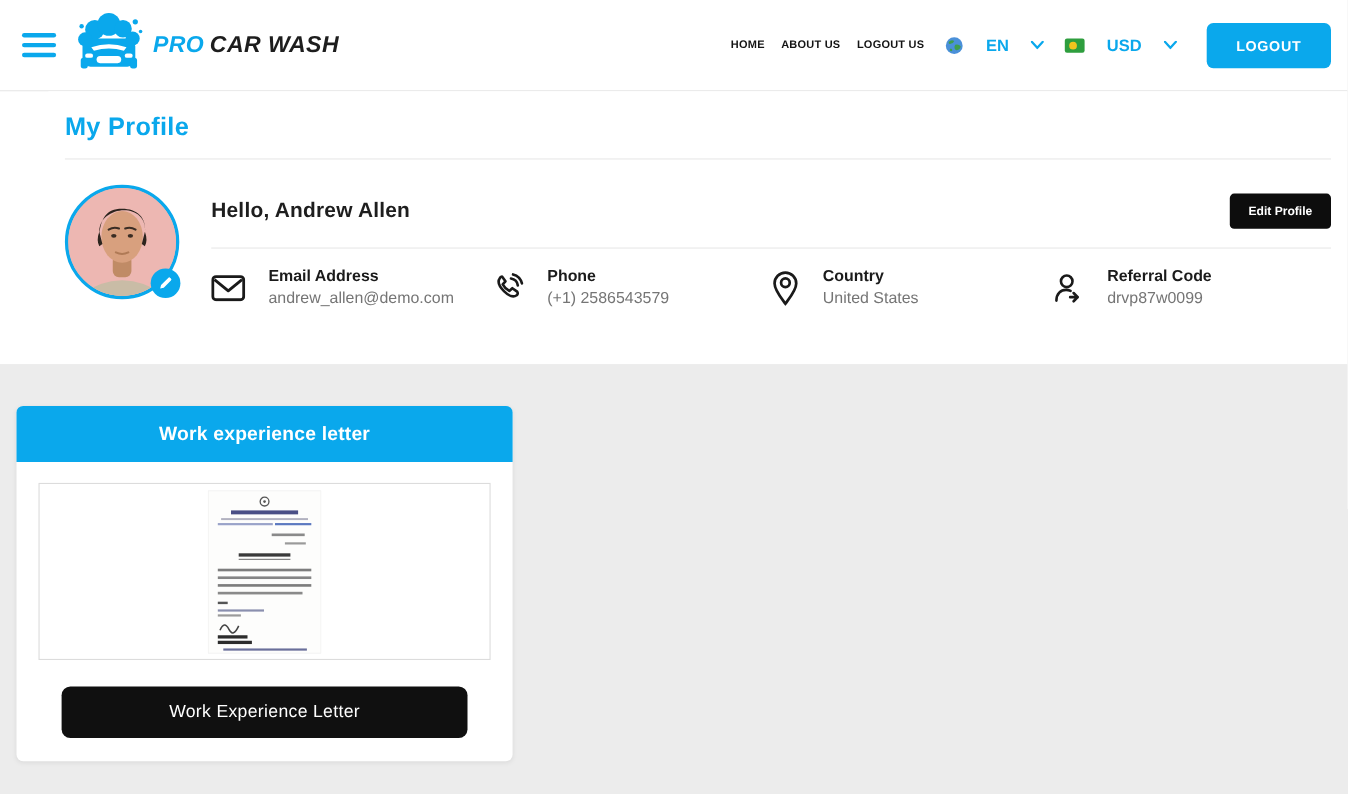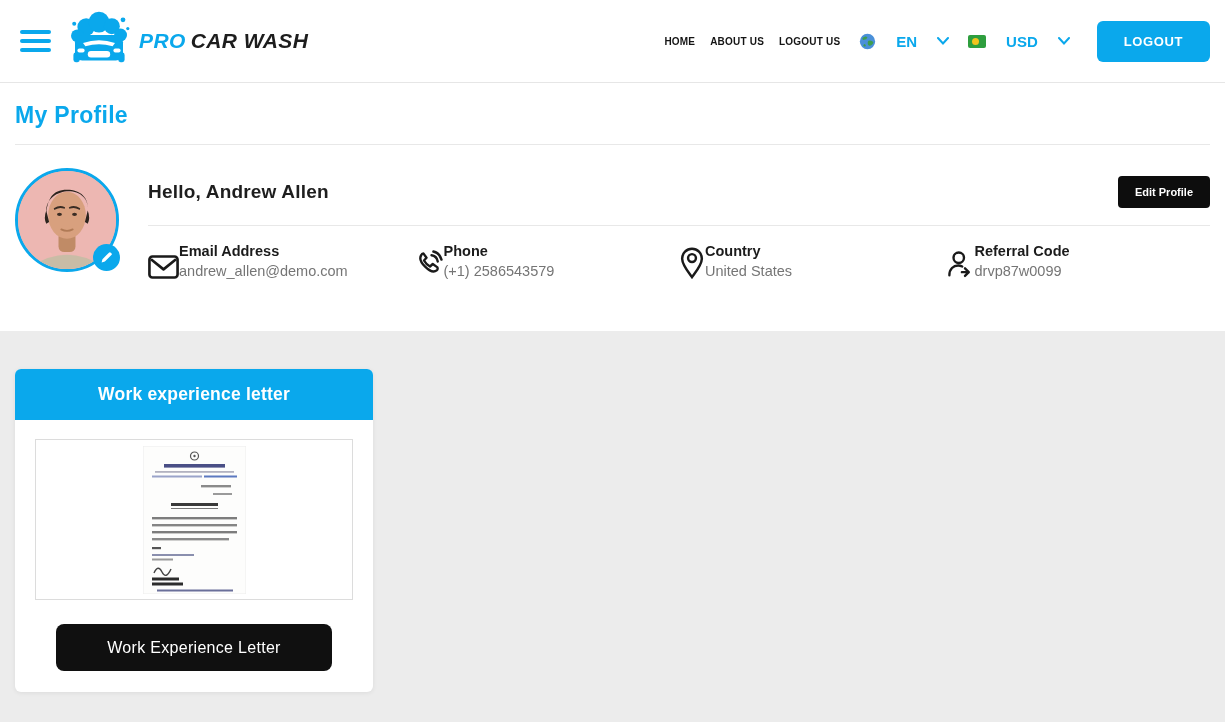--- a/index.html
+++ b/index.html
@@ -38,21 +38,21 @@
   .flag{width:18px;height:13px;border-radius:2px;background:#2e9e3e;position:relative;display:inline-block;overflow:hidden;}
   .flag i{position:absolute;left:4px;top:3px;width:7px;height:7px;border-radius:50%;background:#f2c41d;}
   .chev{width:12px;height:8px;}
   .logout-btn{
     margin-left:12px;background:var(--accent);color:#fff;border:none;cursor:pointer;
     font-family:inherit;font-size:13px;font-weight:700;letter-spacing:.6px;
     padding:13px 27px;border-radius:6px;
   }
 
   
-  .profile-section{flex:none;background:#fff;padding:0 15px;}
+  .profile-section{flex:none;background:#fff;padding:0 15px;margin-left:44px;}
   .page-title{margin:19px 0 15px;font-size:23px;font-weight:700;color:var(--accent);letter-spacing:.3px;}
   .title-divider{border:none;border-top:1px solid var(--line);margin:0;}
   .profile-row{display:flex;gap:29px;padding:23px 0 52px;}
   .avatar-wrap{position:relative;flex:none;width:104px;height:104px;}
   .avatar{
     width:104px;height:104px;border-radius:50%;border:3px solid var(--accent);
     overflow:hidden;background:#edb9b4;
   }
   .avatar svg{display:block;}
   .edit-badge{
@@ -63,29 +63,29 @@
   .greeting-row{
     display:flex;align-items:center;justify-content:space-between;
     padding:8px 0 17px;border-bottom:1px solid var(--line);
   }
   .greeting{font-size:19px;font-weight:700;color:#1e1e1e;letter-spacing:.2px;}
   .edit-btn{
     background:var(--dark-btn);color:#fff;border:none;cursor:pointer;font-family:inherit;
     font-size:11px;font-weight:600;padding:10px 17px;border-radius:4px;
   }
   .fields-row{display:grid;grid-template-columns:repeat(4,1fr);margin-top:17px;}
-  .field{display:flex;gap:0;align-items:flex-end;}
+  .field{display:flex;gap:21px;align-items:center;}
   .field-icon{flex:none;margin-top:1px;}
   .field-label{font-size:14.5px;font-weight:700;color:var(--text-dark);margin-bottom:4px;}
   .field-value{font-size:14.5px;color:var(--text-gray);}
 
   
   .gray-section{flex:1;background:var(--page-gray);padding:38px 15px 0;}
   .doc-card{
-    width:358px;background:#fff;border-radius:6px;
+    width:451px;background:#fff;border-radius:6px;
     box-shadow:0 1px 5px rgba(0,0,0,.07);
   }
   .card-header{
     height:51px;background:var(--accent);border-radius:6px 6px 0 0;
     display:flex;align-items:center;justify-content:center;
     color:#fff;font-size:17.5px;font-weight:700;letter-spacing:.2px;
   }
   .card-body{padding:19px 20px 0;}
   .thumb-box{
     border:1px solid #dcdcdc;height:161px;background:#fff;

